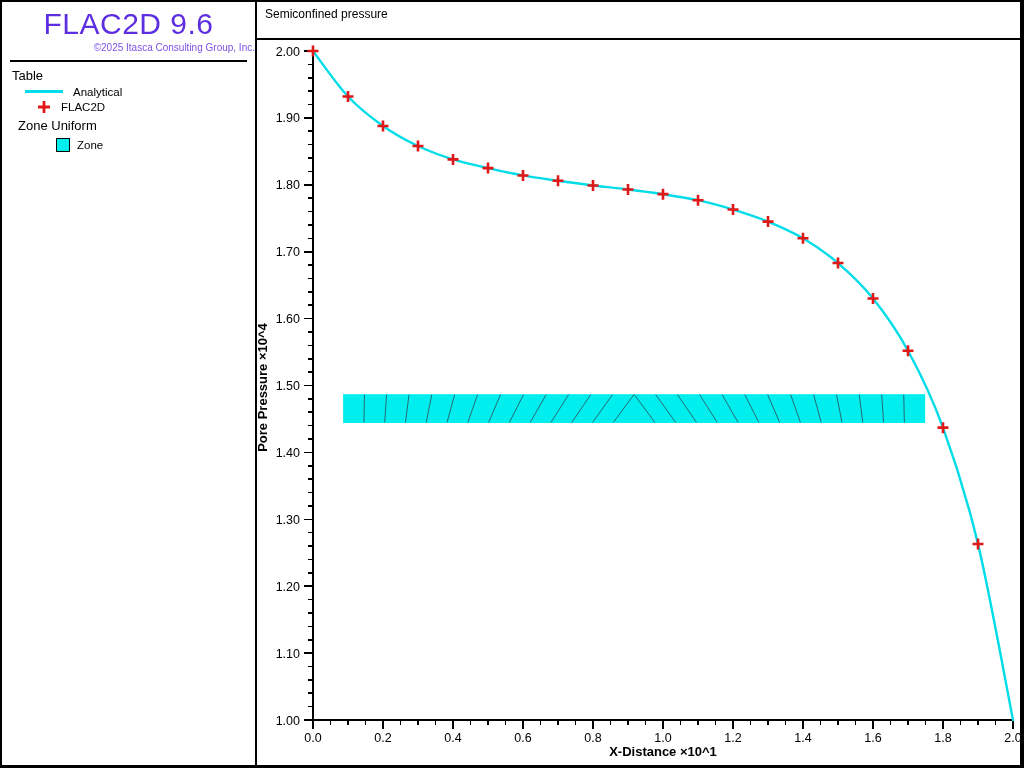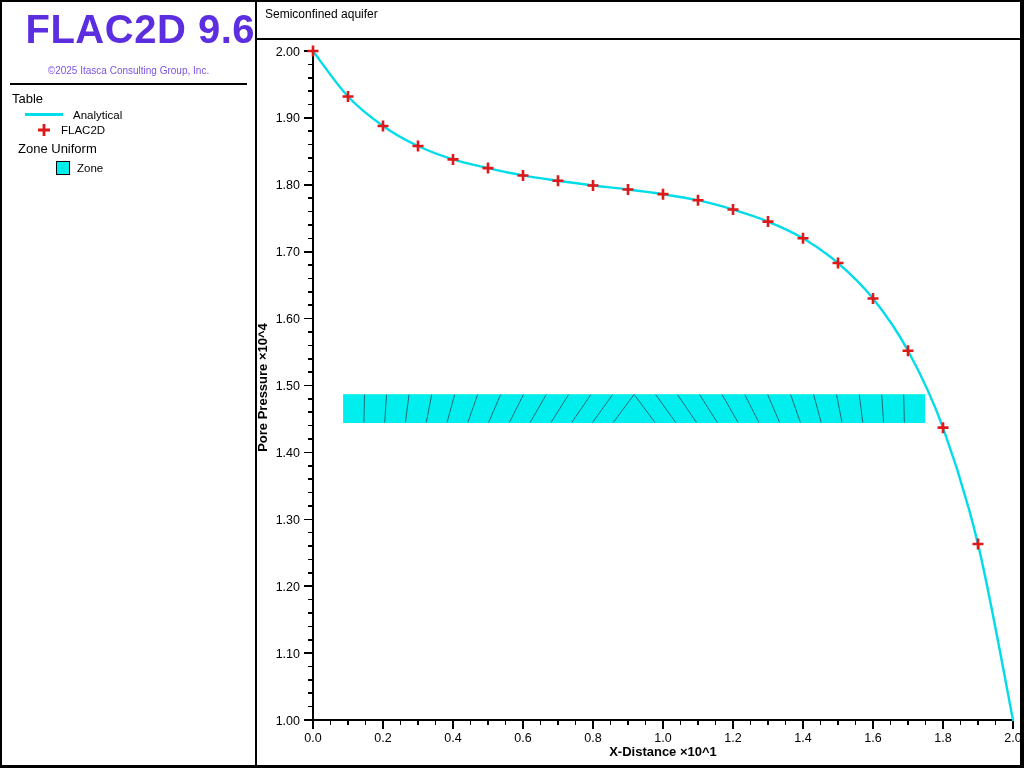--- a/index.html
+++ b/index.html
@@ -5,22 +5,22 @@
   html,body{margin:0;padding:0;background:#fff;}
   *{box-sizing:border-box;}
   body{font-family:"Liberation Sans",sans-serif;}
   .frame{
     position:relative;width:1024px;height:768px;background:#fff;
     border-top:2px solid #000;border-left:2px solid #000;
     border-right:4px solid #000;border-bottom:3px solid #000;
   }
   
   .sidebar{position:absolute;left:0;top:0;width:255px;height:100%;background:#fff;border-right:2px solid #000;}
-  .logo-title{margin-top:5px;text-align:right;font-size:40px;font-weight:bold;color:#5D2EE0;letter-spacing:0.5px;}
-  .logo-copy{text-align:center;font-size:10px;color:#7A52E6;margin-top:13px;}
+  .logo-title{margin-top:5px;text-align:center;font-size:30px;font-weight:normal;color:#5D2EE0;letter-spacing:0.5px;}
+  .logo-copy{text-align:right;font-size:10px;color:#7A52E6;margin-top:1px;}
   .sidebar-divider{border:none;border-top:2px solid #000;margin:7px 8px 0 8px;}
   .legend-header{font-size:13px;font-weight:normal;color:#000;padding-left:10px;margin-top:6px;line-height:16px;}
   .legend-item{display:flex;align-items:center;height:15px;font-size:11.5px;color:#000;}
   .swatch-line{width:38px;height:0;border-top:3px solid #00DCE8;margin-left:23px;}
   .swatch-plus{width:14px;height:14px;margin-left:35px;}
   .swatch-zone{width:14px;height:14px;background:#00EEEE;border:1px solid #000;margin-left:38px;}
   .legend-label{margin-left:10px;}
   .legend-label.lab1{}
   .zone-label{margin-left:7px;}
   
@@ -60,21 +60,21 @@
 
     <div class="legend-header" style="padding-left:0;margin-top:4px;margin-left:16px;">Zone Uniform</div>
 
     <div class="legend-item" style="height:18px;margin-top:2px;padding-left:16px;">
       <span class="swatch-zone"></span>
       <span class="legend-label zone-label">Zone</span>
     </div>
   </div>
 
   <div class="main-title">
-    <div>Semiconfined aquifer</div>
+    <div>Semiconfined pressure</div>
   </div>
 
   <svg class="plot-svg" id="plot" width="763" height="727" viewBox="257 38 763 727">
       <g>
         <rect x="343.1" y="392.19699999999995" width="582.0500000000001" height="28.76700000000011" fill="#00EEEE"></rect>
         <line x1="364.51314887205046" y1="392.69699999999995" x2="363.88750000000005" y2="420.46400000000006" stroke="#2B5560" stroke-width="1" opacity="0.85"></line>
         <line x1="386.5525679391214" y1="392.69699999999995" x2="384.675" y2="420.46400000000006" stroke="#2B5560" stroke-width="1" opacity="0.85"></line>
         <line x1="408.99442871944154" y1="392.69699999999995" x2="405.46250000000003" y2="420.46400000000006" stroke="#2B5560" stroke-width="1" opacity="0.85"></line>
         <line x1="431.7151194777516" y1="392.69699999999995" x2="426.25" y2="420.46400000000006" stroke="#2B5560" stroke-width="1" opacity="0.85"></line>
         <line x1="454.61110706675026" y1="392.69699999999995" x2="447.0375" y2="420.46400000000006" stroke="#2B5560" stroke-width="1" opacity="0.85"></line>

